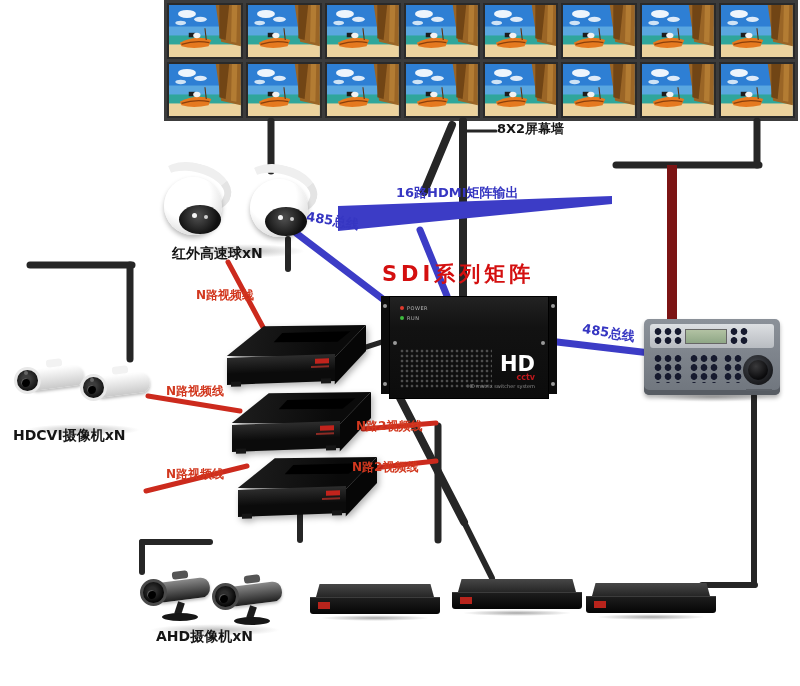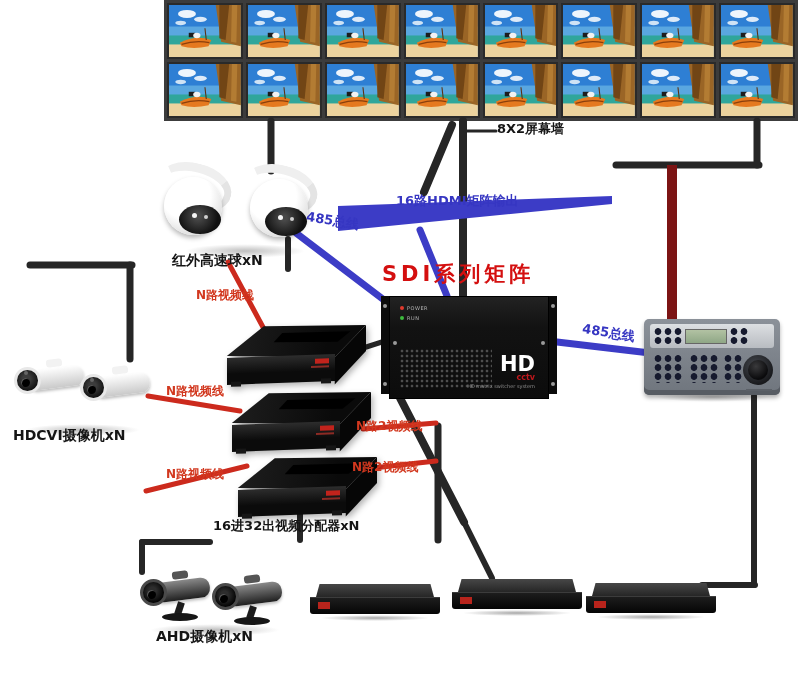--- a/index.html
+++ b/index.html
@@ -413,26 +413,25 @@
     <div class="shadow"></div>
   </div>
 
   <div class="blob" style="left:185px;top:244px;width:120px;height:14px"></div>
   <div class="blob" style="left:25px;top:424px;width:115px;height:12px"></div>
   <div class="blob" style="left:655px;top:392px;width:115px;height:10px"></div>
   <div class="blob" style="left:150px;top:624px;width:130px;height:12px"></div>
 
   <div class="title-red">SDI系列矩阵</div>
   <div class="lbl black" style="left:497px;top:120px">8X2屏幕墙</div>
-  <div class="lbl blue" style="left:396px;top:192px">16路HDMI矩阵输出</div>
+  <div class="lbl blue" style="left:396px;top:184px">16路HDMI矩阵输出</div>
   <div class="lbl blue rot" style="left:306px;top:212px">485总线</div>
-  <div class="lbl black big" style="left:172px;top:252px">红外高速球xN</div>
+  <div class="lbl black big" style="left:172px;top:245px">红外高速球xN</div>
   <div class="lbl red" style="left:196px;top:287px">N路视频线</div>
   <div class="lbl blue rot" style="left:582px;top:324px">485总线</div>
   <div class="lbl red" style="left:166px;top:383px">N路视频线</div>
   <div class="lbl red" style="left:356px;top:418px">N路2视频线</div>
   <div class="lbl black big" style="left:13px;top:427px">HDCVI摄像机xN</div>
   <div class="lbl red" style="left:352px;top:459px">N路2视频线</div>
   <div class="lbl red" style="left:166px;top:466px">N路视频线</div>
-  <div class="lbl black" style="left:213px;top:517px">16进32出视频分配器xN</div>
   <div class="lbl black big" style="left:156px;top:628px">AHD摄像机xN</div>
 
 </div>
 
 </body></html>

